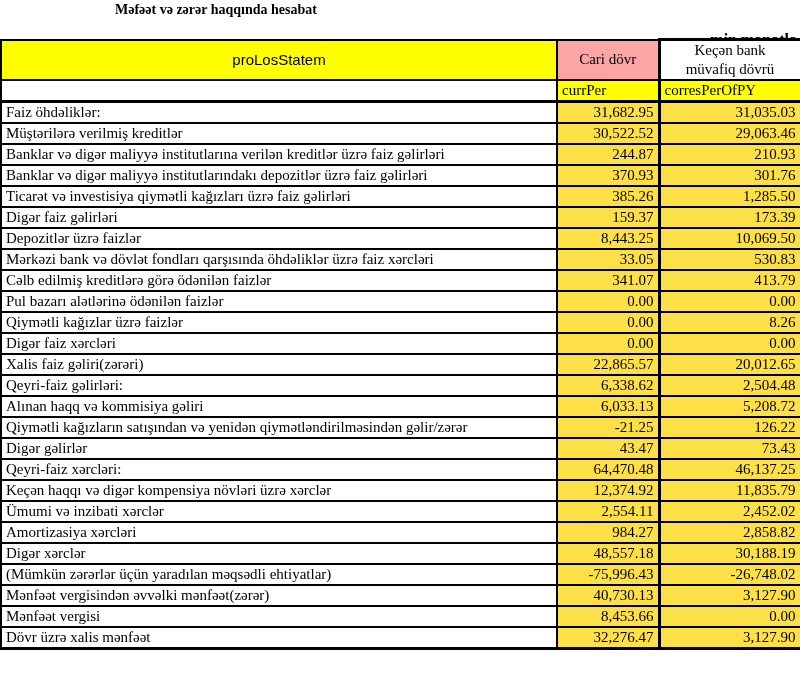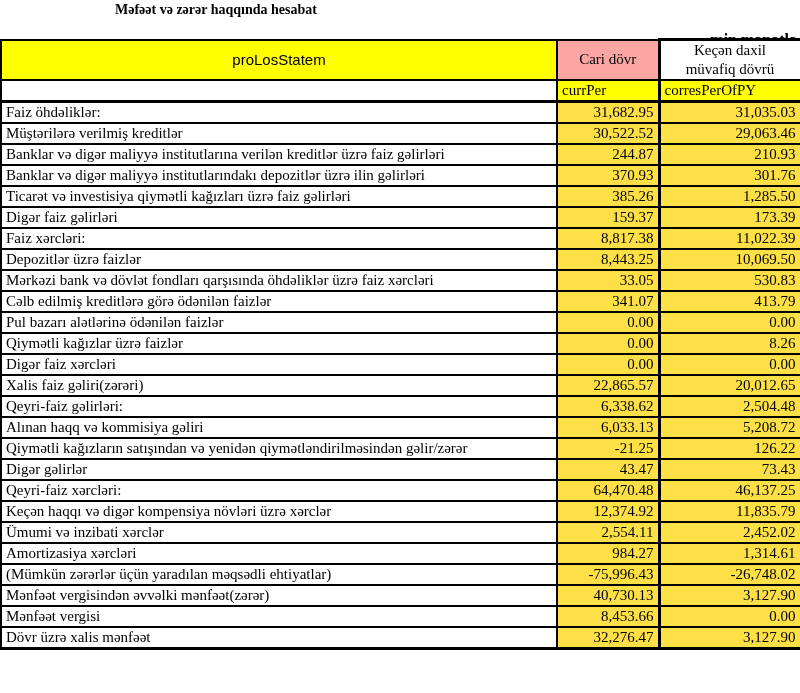--- a/index.html
+++ b/index.html
@@ -95,21 +95,21 @@
   <colgroup>
     <col class="c-label">
     <col class="c-curr">
     <col class="c-prior">
   </colgroup>
   <thead>
     <tr>
       <th class="h-name">proLosStatem</th>
       <th class="h-curr">Cari dövr</th>
       <th class="h-prior prior-col prior-top">
-        <div>Keçən daxil</div>
+        <div>Keçən bank</div>
         <div>müvafiq dövrü</div>
       </th>
     </tr>
     <tr>
       <td class="h-empty"></td>
       <td class="h-code">currPer</td>
       <td class="h-code prior-col">corresPerOfPY</td>
     </tr>
   </thead>
   <tbody>
@@ -122,40 +122,35 @@
         <td class="label">Müştərilərə verilmiş kreditlər</td>
         <td class="val">30,522.52</td>
         <td class="val prior-col">29,063.46</td>
       </tr>
       <tr>
         <td class="label">Banklar və digər maliyyə institutlarına verilən kreditlər üzrə faiz gəlirləri</td>
         <td class="val">244.87</td>
         <td class="val prior-col">210.93</td>
       </tr>
       <tr>
-        <td class="label">Banklar və digər maliyyə institutlarındakı depozitlər üzrə ilin gəlirləri</td>
+        <td class="label">Banklar və digər maliyyə institutlarındakı depozitlər üzrə faiz gəlirləri</td>
         <td class="val">370.93</td>
         <td class="val prior-col">301.76</td>
       </tr>
       <tr>
         <td class="label">Ticarət və investisiya qiymətli kağızları üzrə faiz gəlirləri</td>
         <td class="val">385.26</td>
         <td class="val prior-col">1,285.50</td>
       </tr>
       <tr>
         <td class="label">Digər faiz gəlirləri</td>
         <td class="val">159.37</td>
         <td class="val prior-col">173.39</td>
       </tr>
       <tr>
-        <td class="label b">Faiz xərcləri:</td>
-        <td class="val">8,817.38</td>
-        <td class="val prior-col">11,022.39</td>
-      </tr>
-      <tr>
         <td class="label">Depozitlər üzrə faizlər</td>
         <td class="val">8,443.25</td>
         <td class="val prior-col">10,069.50</td>
       </tr>
       <tr>
         <td class="label">Mərkəzi bank və dövlət fondları qarşısında öhdəliklər üzrə faiz xərcləri</td>
         <td class="val">33.05</td>
         <td class="val prior-col">530.83</td>
       </tr>
       <tr>
@@ -214,21 +209,26 @@
         <td class="val prior-col">11,835.79</td>
       </tr>
       <tr>
         <td class="label">Ümumi və inzibati xərclər</td>
         <td class="val">2,554.11</td>
         <td class="val prior-col">2,452.02</td>
       </tr>
       <tr>
         <td class="label">Amortizasiya xərcləri</td>
         <td class="val">984.27</td>
-        <td class="val prior-col">1,314.61</td>
+        <td class="val prior-col">2,858.82</td>
+      </tr>
+      <tr>
+        <td class="label">Digər xərclər</td>
+        <td class="val">48,557.18</td>
+        <td class="val prior-col">30,188.19</td>
       </tr>
       <tr>
         <td class="label b">(Mümkün zərərlər üçün yaradılan məqsədli ehtiyatlar)</td>
         <td class="val b">-75,996.43</td>
         <td class="val prior-col b">-26,748.02</td>
       </tr>
       <tr>
         <td class="label b">Mənfəət vergisindən əvvəlki mənfəət(zərər)</td>
         <td class="val b">40,730.13</td>
         <td class="val prior-col b">3,127.90</td>

